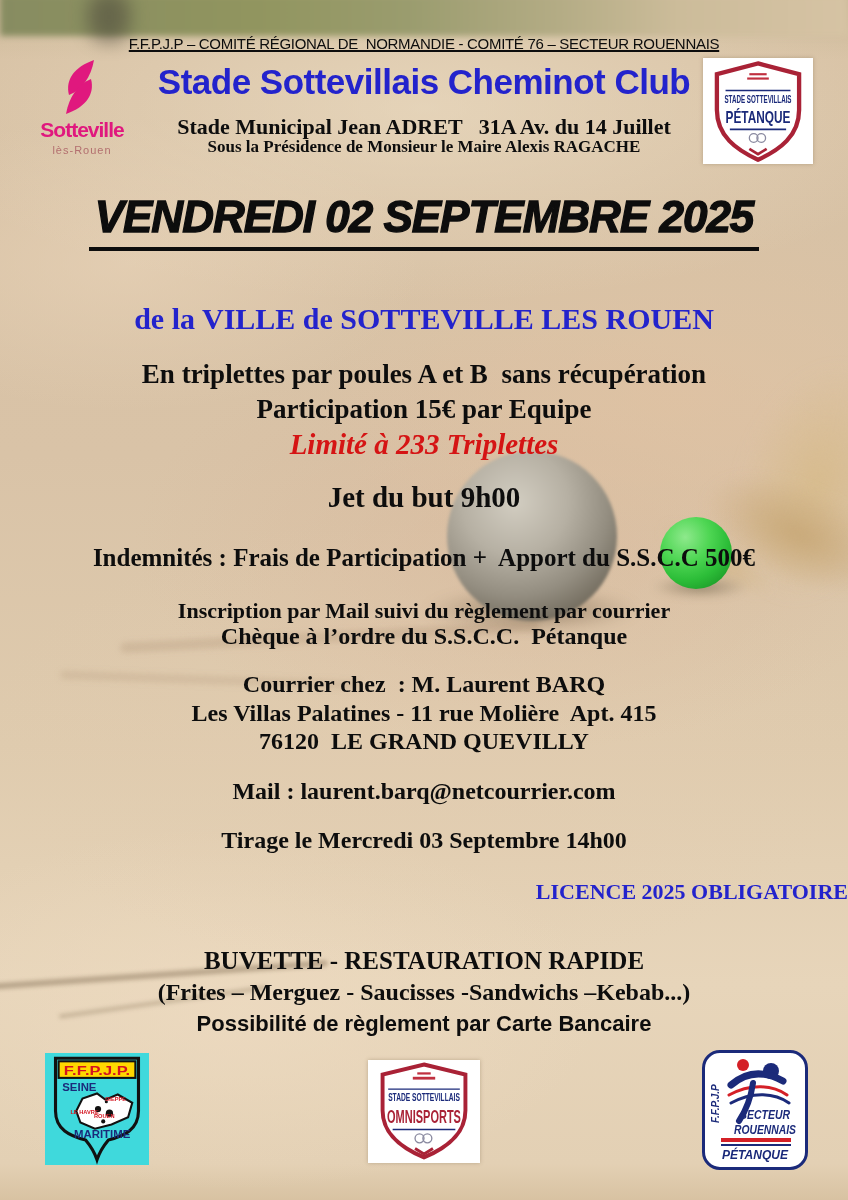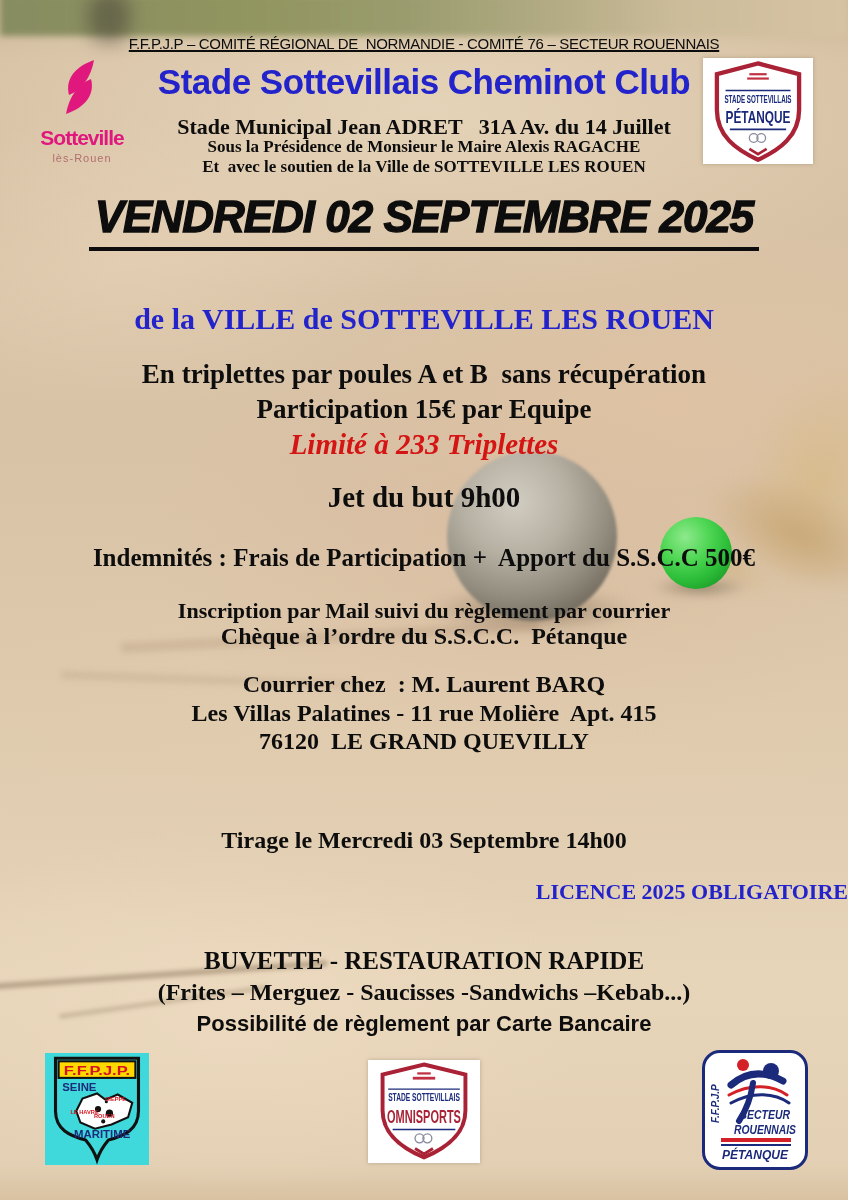--- a/index.html
+++ b/index.html
@@ -60,21 +60,21 @@
   .addr3{top:728px;font-size:24px;font-weight:bold;}
   .mail{top:778px;font-size:24px;font-weight:bold;}
   .tirage{top:827px;font-size:24px;font-weight:bold;}
   .licence{top:879px;font-size:22px;font-weight:bold;color:#2323cc;text-align:right;}
   .buvette{top:947px;font-size:25px;font-weight:bold;}
   .frites{top:979px;font-size:24px;font-weight:bold;text-align:center;}
   .possib{top:1011px;font-size:22px;font-weight:bold;font-family:"Liberation Sans",sans-serif;}
 
   .logo{position:absolute;z-index:6;}
   .logo-sott{left:22px;top:58px;width:120px;height:116px;text-align:center;}
-  .logo-sott .sname{font-family:"Liberation Sans",sans-serif;font-weight:bold;font-size:21px;color:#e0187e;letter-spacing:-1px;margin-top:10px;}
+  .logo-sott .sname{font-family:"Liberation Sans",sans-serif;font-weight:bold;font-size:21px;color:#e0187e;letter-spacing:-1px;margin-top:2px;}
   .logo-sott .ssub{font-family:"Liberation Sans",sans-serif;font-size:11px;color:#b36f6f;letter-spacing:1px;margin-top:2px;}
   .whitebox{background:#fff;box-shadow:0 0 4px rgba(120,100,70,.4);}
   .logo-club{left:703px;top:58px;width:110px;height:106px;}
   .logo-ffpjp{left:45px;top:1053px;width:104px;height:112px;background:#3fd9dc;}
   .logo-omni{left:368px;top:1060px;width:112px;height:103px;}
   .logo-rouen{left:702px;top:1050px;width:106px;height:120px;background:#fff;border:3px solid #1b2a7a;border-radius:18px;box-sizing:border-box;}
   svg{display:block;}
 </style>
 </head>
 <body>
@@ -92,36 +92,36 @@
   <div class="bg-el crack2"></div>
   <div class="bg-el boule-shadow"></div>
   <div class="bg-el boule"></div>
   <div class="bg-el jack-shadow"></div>
   <div class="bg-el jack"></div>
 
   <div class="line sans fed">F.F.P.J.P – COMITÉ RÉGIONAL DE  NORMANDIE - COMITÉ 76 – SECTEUR ROUENNAIS</div>
   <div class="line sans club">Stade Sottevillais Cheminot Club</div>
   <div class="line venue">Stade Municipal Jean ADRET   31A Av. du 14 Juillet</div>
   <div class="line presidence">Sous la Présidence de Monsieur le Maire Alexis RAGACHE</div>
-  <div class="line support">Et  avec le soutien de la Ville de SOTTEVILLE LES ROUEN</div>
 
   <div class="line date"><span>VENDREDI 02 SEPTEMBRE 2025</span></div>
 
   <div class="line prix2">de la VILLE de SOTTEVILLE LES ROUEN</div>
   <div class="line format">En triplettes par poules A et B  sans récupération</div>
   <div class="line fee">Participation 15€ par Equipe</div>
   <div class="line limit">Limité à 233 Triplettes</div>
   <div class="line jet">Jet du but 9h00</div>
   <div class="line indemnites">Indemnités : Frais de Participation +  Apport du S.S.C.C 500€</div>
 
   <div class="line insc1">Inscription par Mail suivi du règlement par courrier</div>
   <div class="line insc2">Chèque à l’ordre du S.S.C.C.  Pétanque</div>
   <div class="line addr1">Courrier chez  : M. Laurent BARQ</div>
   <div class="line addr2">Les Villas Palatines - 11 rue Molière  Apt. 415</div>
   <div class="line addr3">76120  LE GRAND QUEVILLY</div>
+  <div class="line mail">Mail : laurent.barq@netcourrier.com</div>
   <div class="line tirage">Tirage le Mercredi 03 Septembre 14h00</div>
   <div class="line licence">LICENCE 2025 OBLIGATOIRE</div>
 
   <div class="line buvette">BUVETTE - RESTAURATION RAPIDE</div>
   <div class="line frites">(Frites – Merguez - Saucisses -Sandwichs –Kebab...)</div>
   <div class="line sans possib">Possibilité de règlement par Carte Bancaire</div>
 
   <div class="logo logo-sott">
     <svg width="120" height="58" viewBox="0 0 120 58">
       <path d="M72 2 C52 9 43 22 47 37 C60 32 69 19 72 2 Z" fill="#e0187e"></path>

